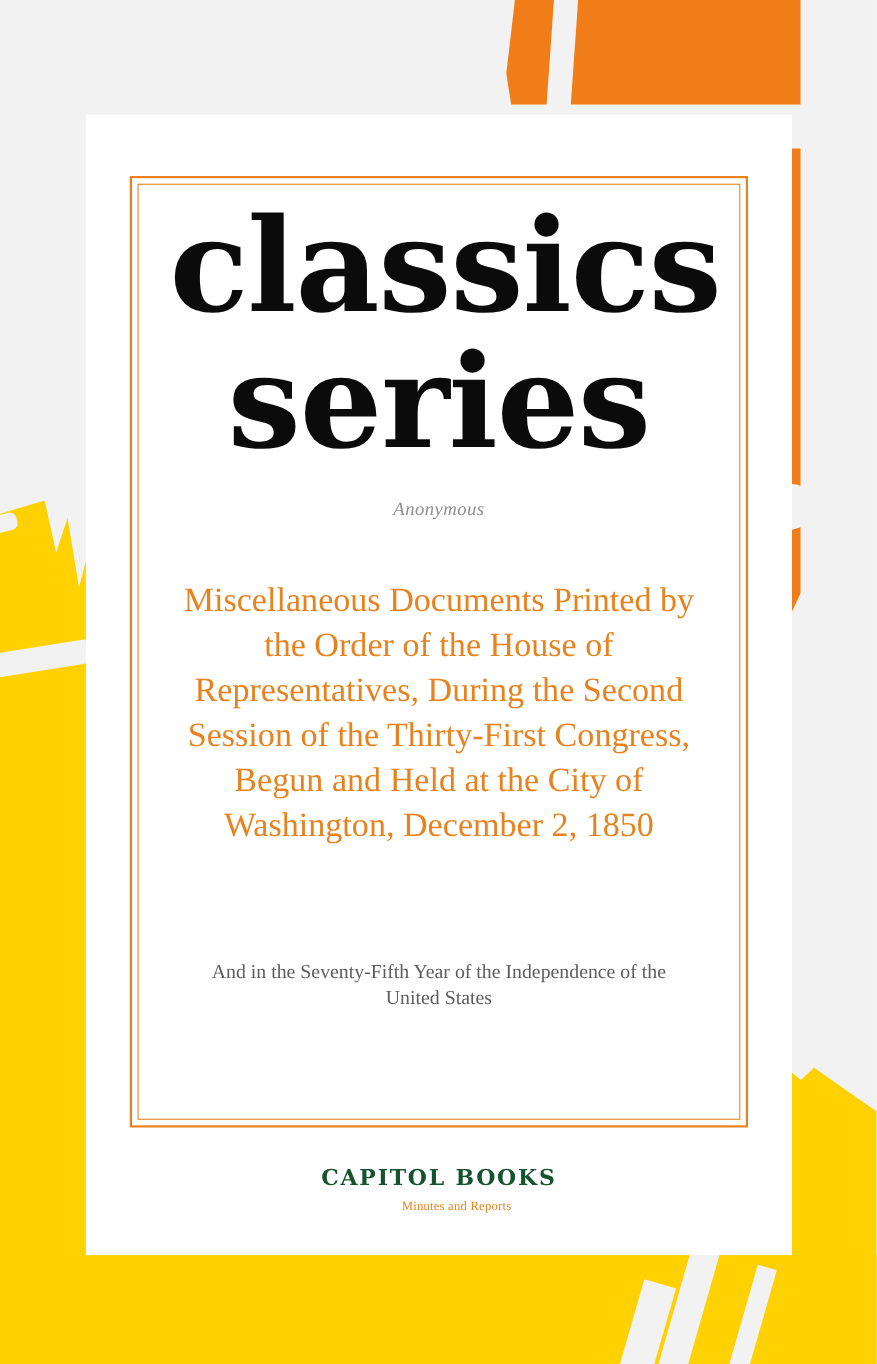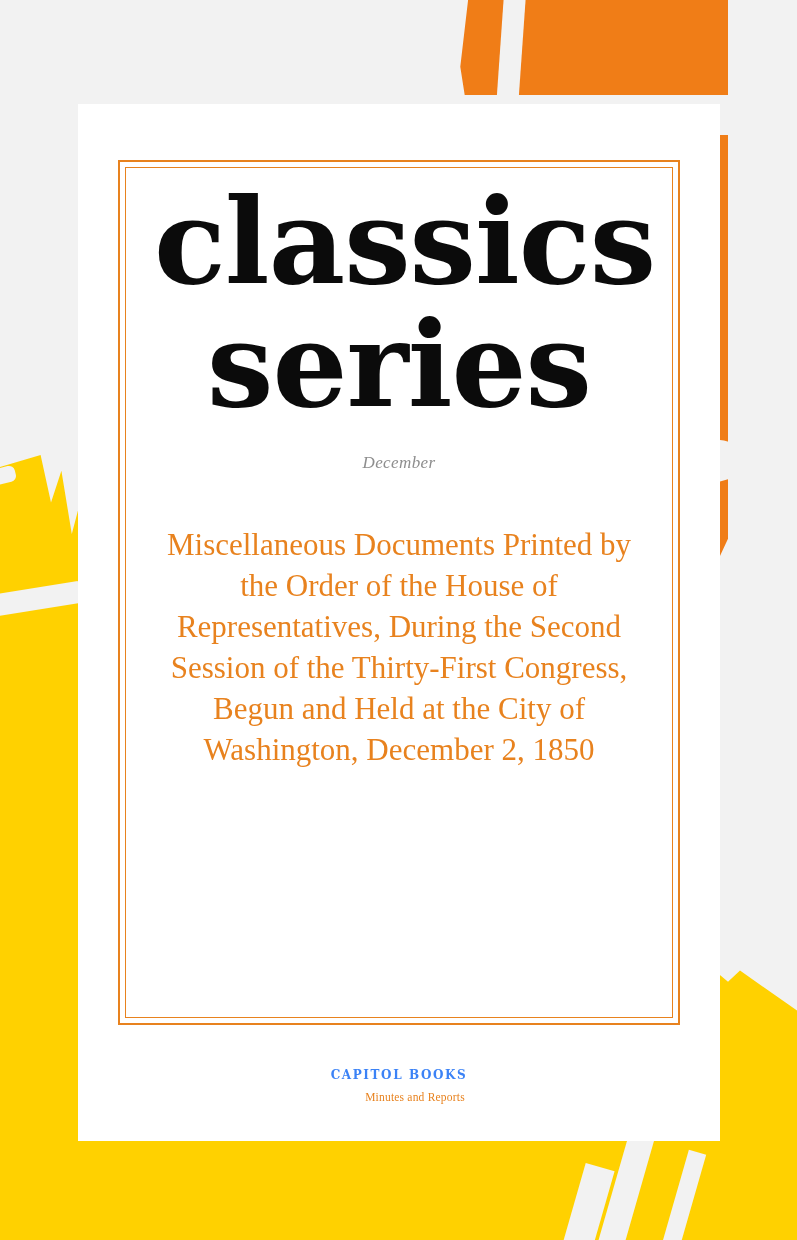--- a/index.html
+++ b/index.html
@@ -224,23 +224,23 @@
   .publisher {
     position: absolute;
     left: 0;
     right: 0;
     bottom: 38px;
     text-align: center;
   }
   .publisher-name {
     font-family: "DejaVu Serif", "Liberation Serif", serif;
     font-weight: 700;
-    font-size: 12px;
+    font-size: 20px;
     letter-spacing: 1.6px;
-    color: #3b82f6;
+    color: #14532d;
   }
   .publisher-tagline {
     font-family: "Liberation Serif", serif;
     font-size: 11.5px;
     color: #e8821e;
     margin-top: 9px;
     letter-spacing: 0.2px;
     padding-left: 32px;
   }
 </style>
@@ -269,24 +269,25 @@
 
   <div class="frame-outer">
     <div class="frame-inner"></div>
 
     <div class="content">
       <h1 class="series-title">
         <span class="line1">classics</span>
         <span class="line2">series</span>
       </h1>
 
-      <div class="author">December</div>
+      <div class="author">Anonymous</div>
 
       <div class="main-title">Miscellaneous Documents Printed by the Order of the House of Representatives, During the Second Session of the Thirty-First Congress, Begun and Held at the City of Washington, December 2, 1850</div>
 
+      <div class="subtitle">And in the Seventy-Fifth Year of the Independence of the United States</div>
     </div>
   </div>
 
   <div class="publisher">
     <div class="publisher-name">CAPITOL BOOKS</div>
     <div class="publisher-tagline">Minutes and Reports</div>
   </div>
 
 </div>
 

